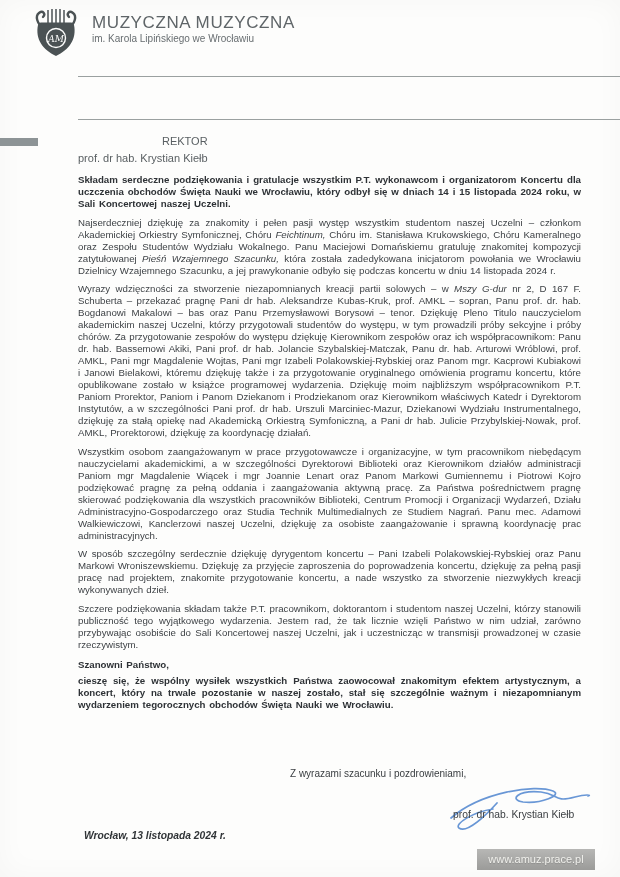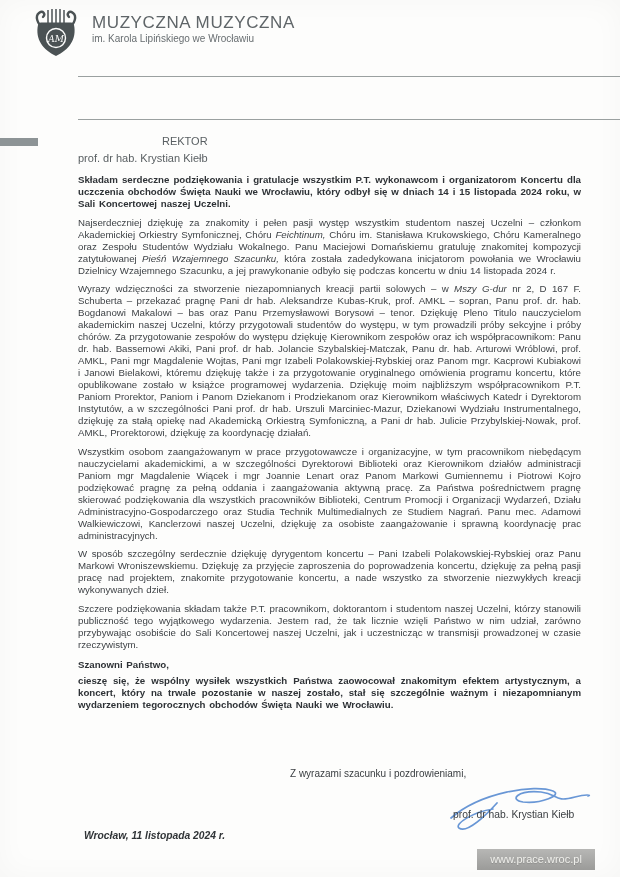--- a/index.html
+++ b/index.html
@@ -125,17 +125,17 @@
   <div class="closing">Z wyrazami szacunku i pozdrowieniami,</div>
 
   <svg class="signature" width="152" height="56" viewBox="0 0 152 56">
     <g fill="none" stroke="#5c8ed2" stroke-width="1.7" stroke-linecap="round" opacity="0.92">
       <path d="M8 36 C38 10 92 2 110 9 C120 13 98 22 80 20 C66 18 74 8 98 10 C116 12 110 21 132 15 C143 12 149 13 145 14"></path>
       <path d="M54 21 C44 32 24 52 16 46 C11 42 30 30 50 27"></path>
     </g>
   </svg>
   <div class="signame">prof. dr hab. Krystian Kiełb</div>
 
-  <div class="dateline">Wrocław, 11 listopada 2024 r.</div>
+  <div class="dateline">Wrocław, 13 listopada 2024 r.</div>
 
-  <div class="webbox">www.prace.wroc.pl</div>
+  <div class="webbox">www.amuz.prace.pl</div>
 
 </div>
 
 </body></html>

